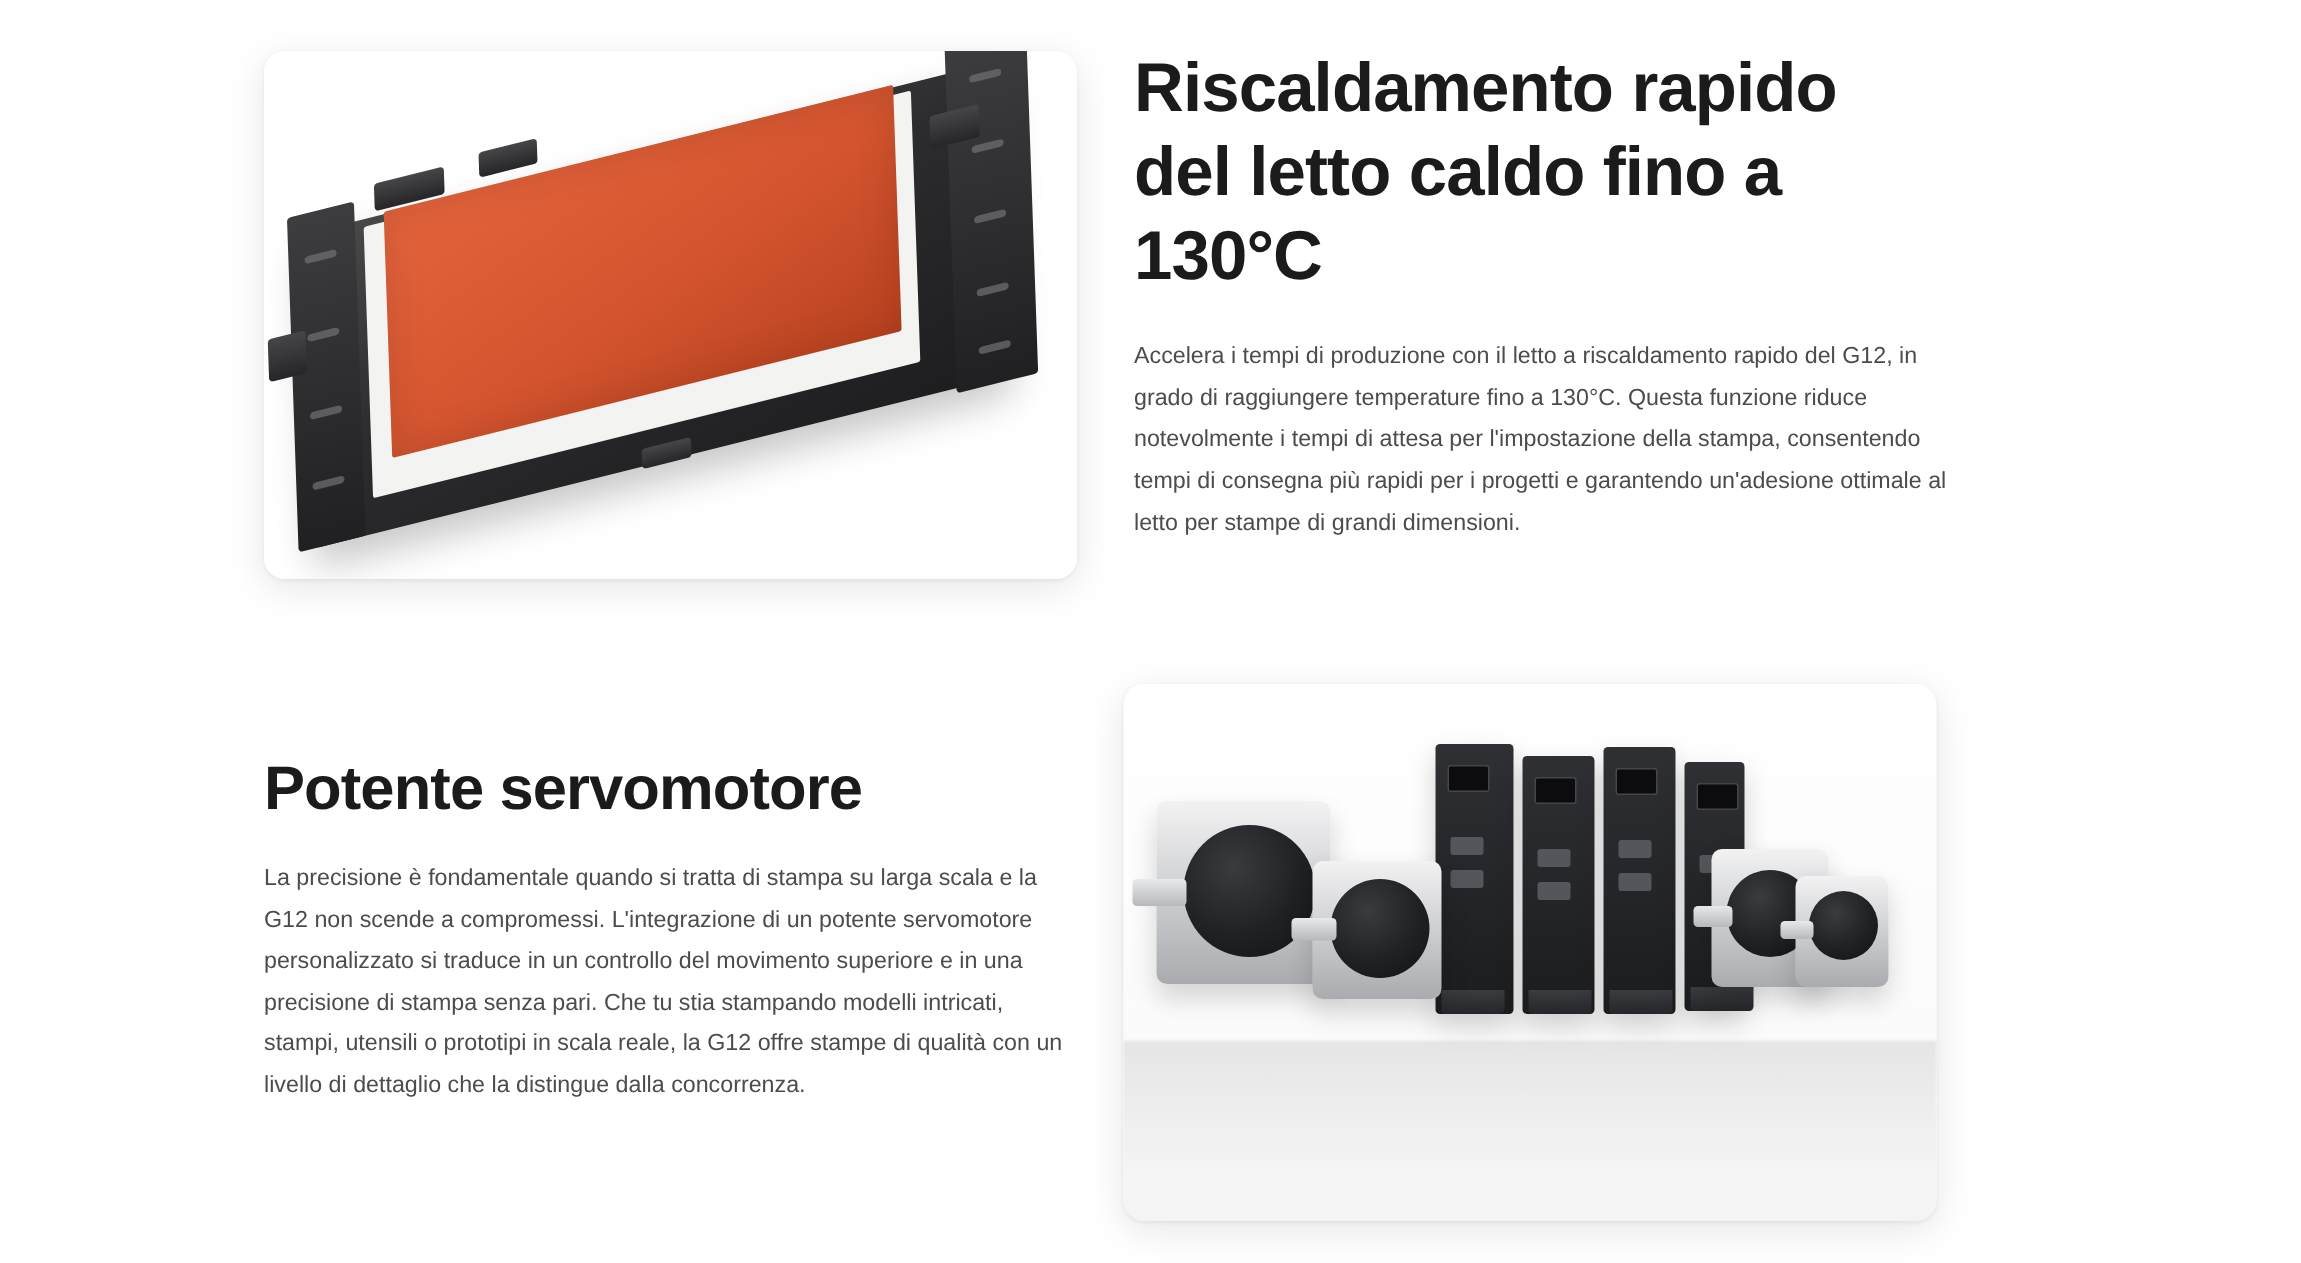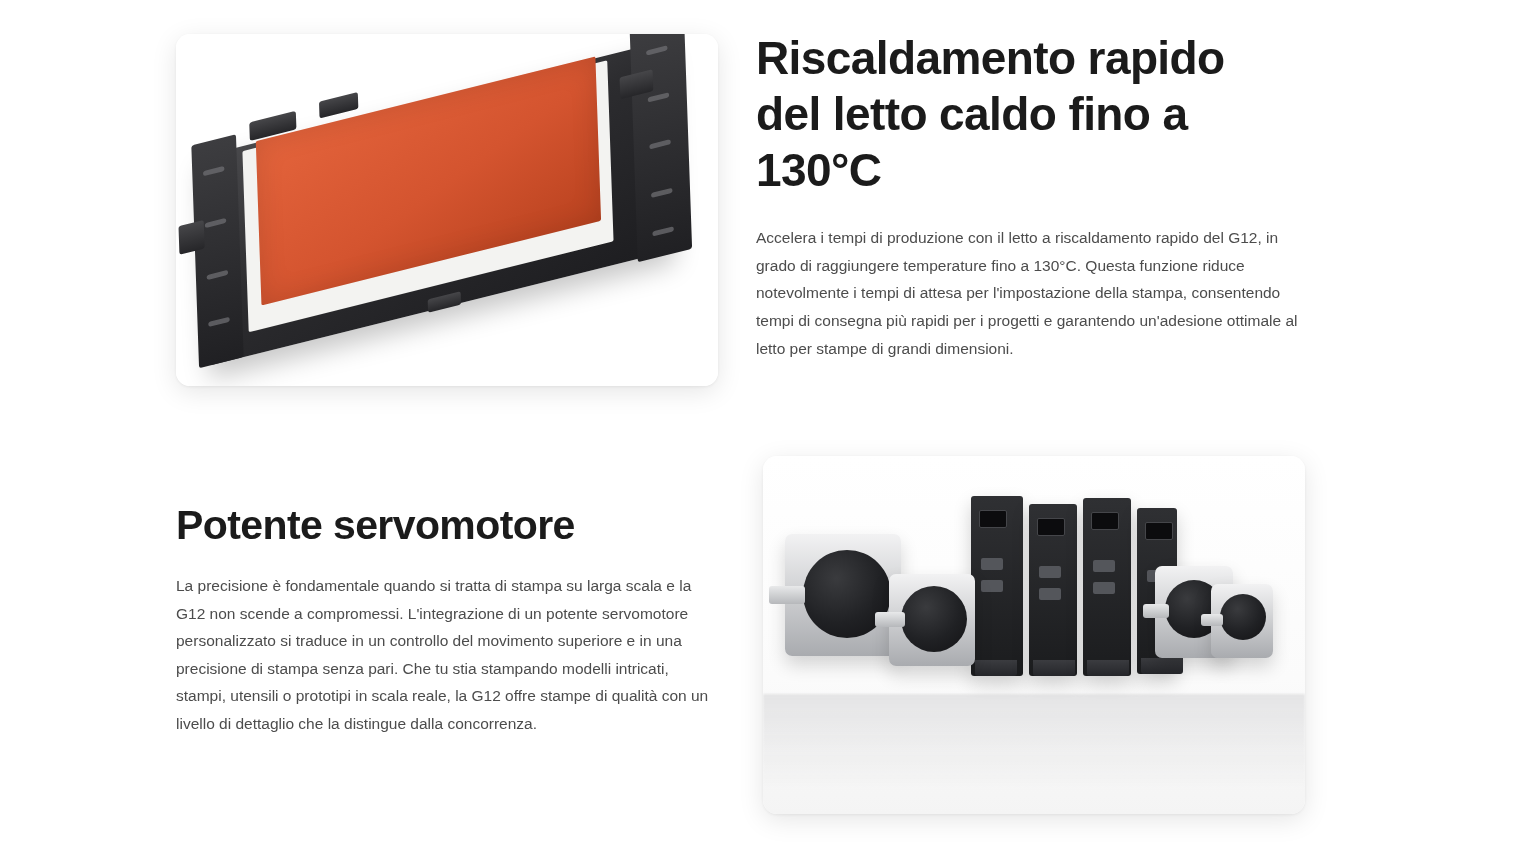--- a/index.html
+++ b/index.html
@@ -65,21 +65,21 @@
     flex: 1 1 auto;
   }
 
   .copy-right {
     padding-left: 38px;
     padding-top: 30px;
     max-width: 545px;
   }
 
   .copy-left {
-    padding-right: 42px;
+    padding-right: 28px;
     padding-top: 60px;
     max-width: 545px;
   }
 
   h2.headline {
     margin: 0 0 26px 0;
     font-size: 46px;
     line-height: 1.22;
     font-weight: 700;
     letter-spacing: -0.6px;

